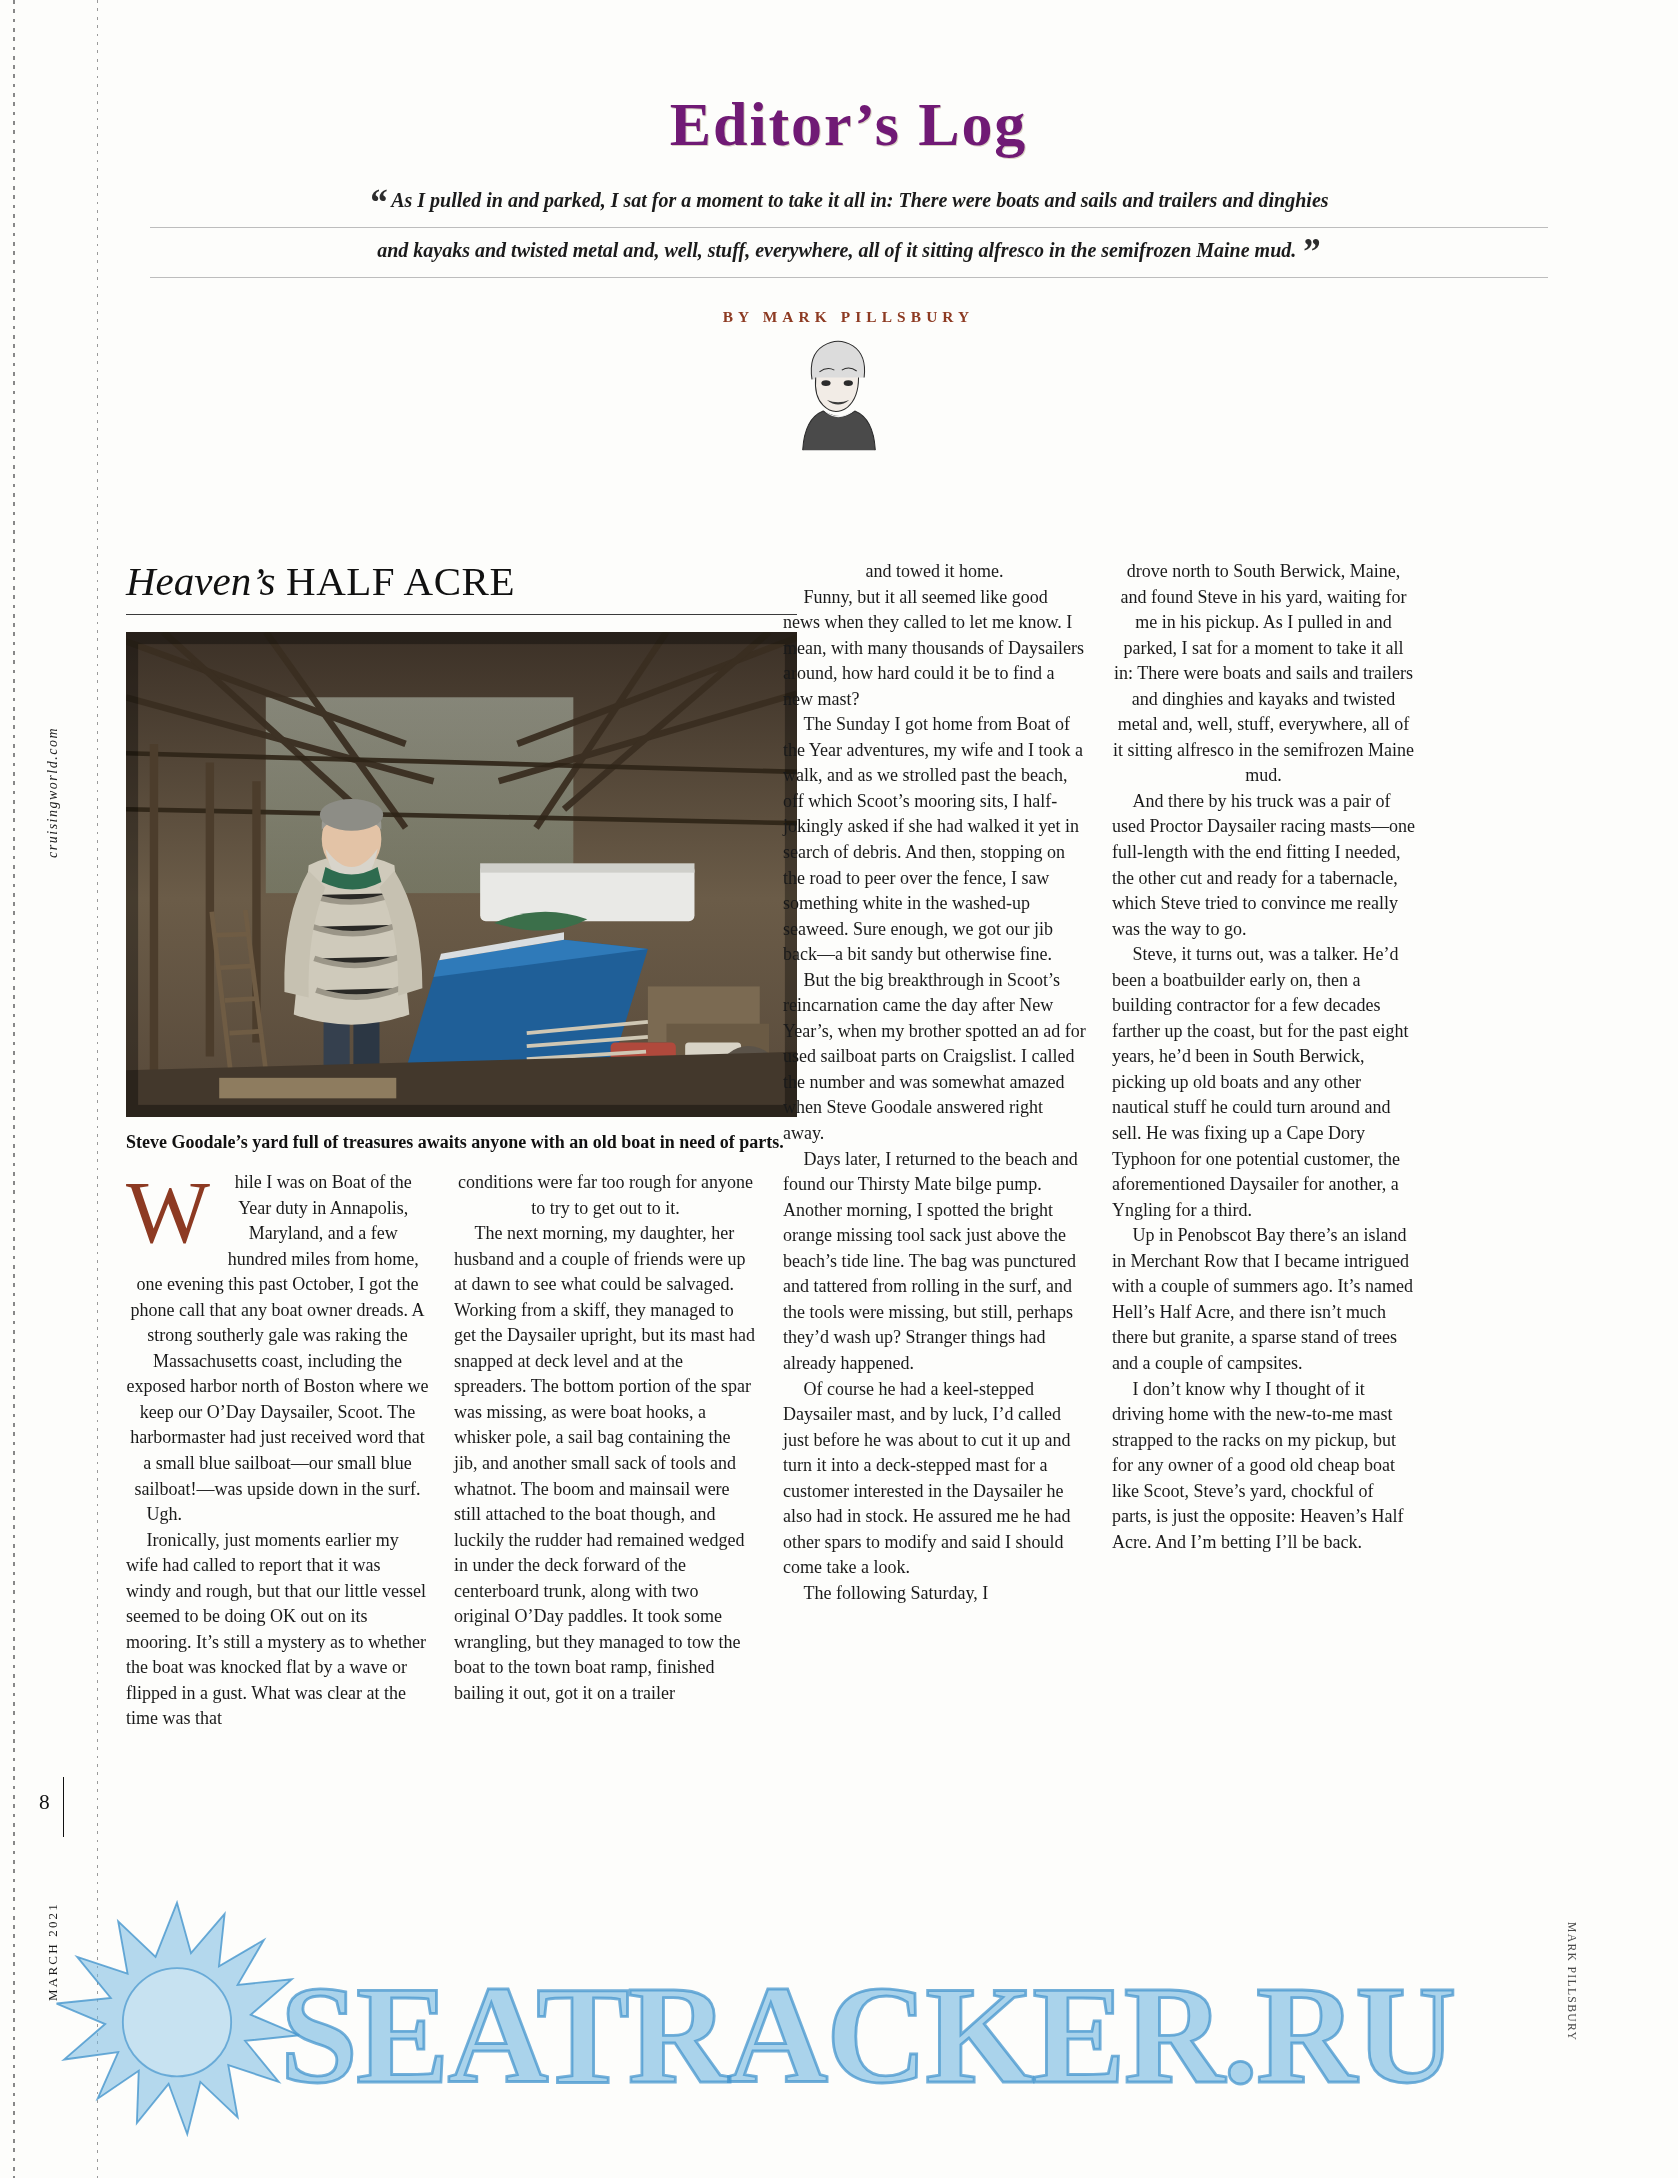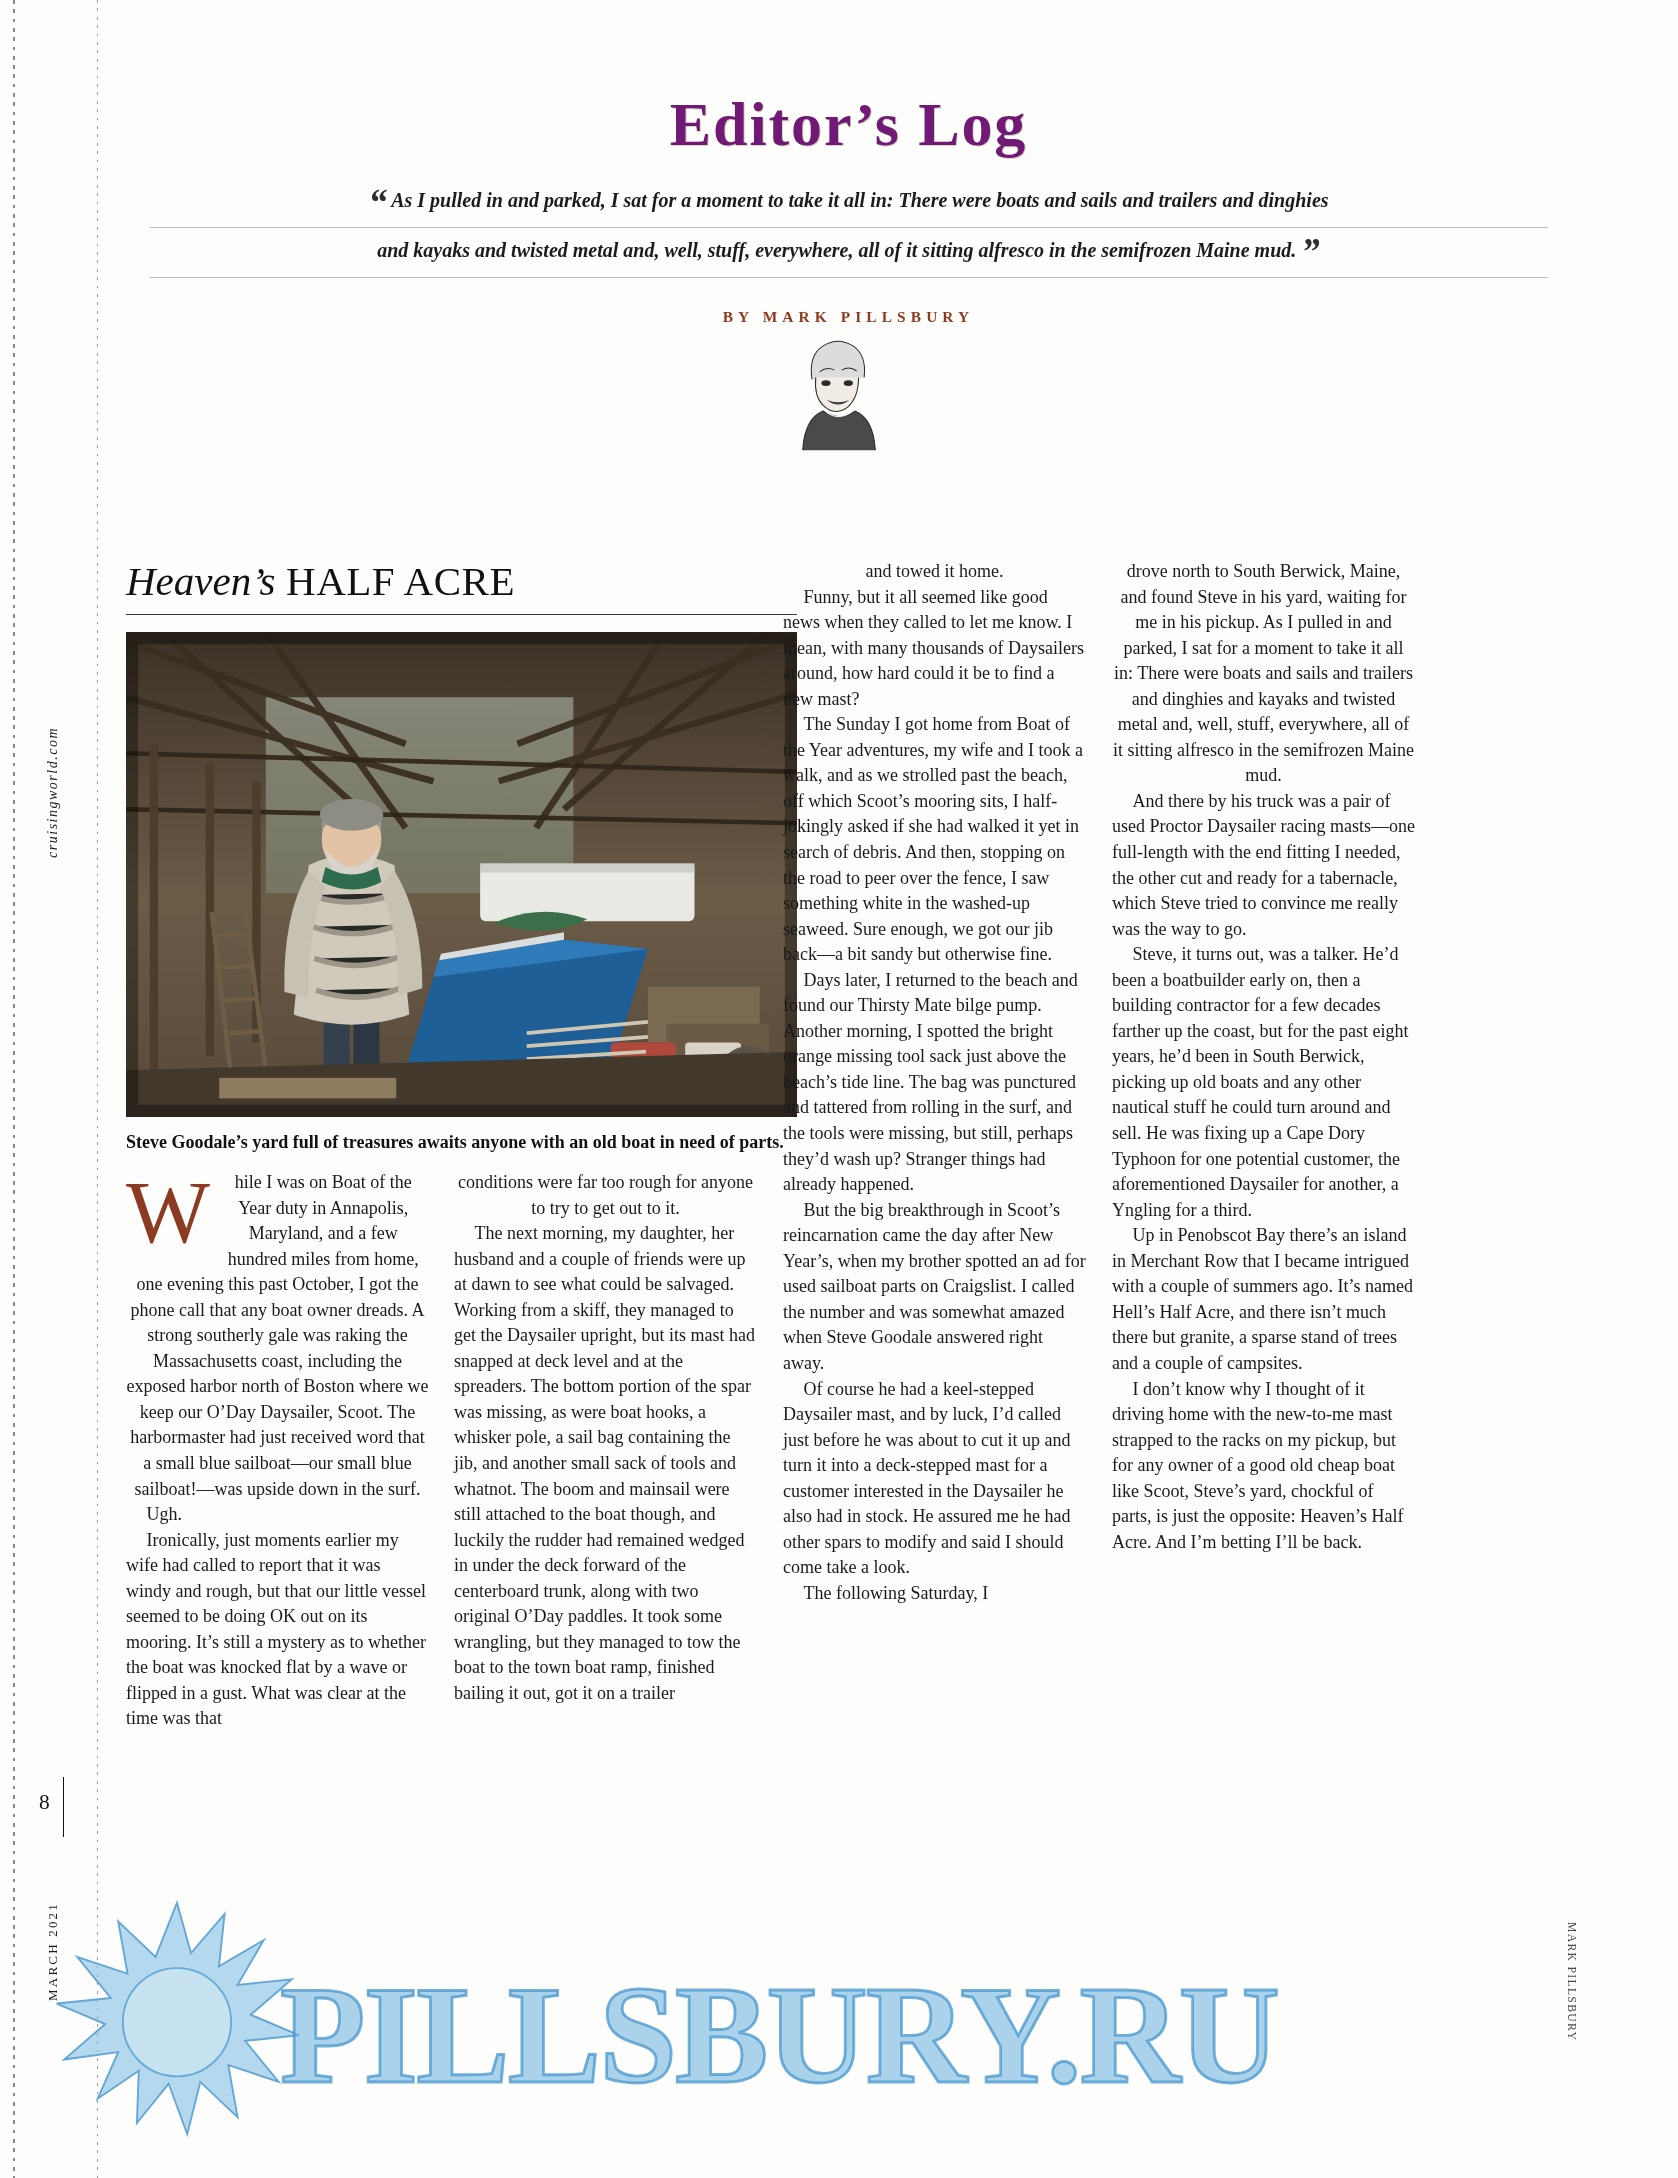--- a/index.html
+++ b/index.html
@@ -445,22 +445,22 @@
 
       <div class="col" id="col2">
         <p class="first">conditions were far too rough for anyone to try to get out to it.</p>
         <p>The next morning, my daughter, her husband and a couple of friends were up at dawn to see what could be salvaged. Working from a skiff, they managed to get the Daysailer upright, but its mast had snapped at deck level and at the spreaders. The bottom portion of the spar was missing, as were boat hooks, a whisker pole, a sail bag containing the jib, and another small sack of tools and whatnot. The boom and mainsail were still attached to the boat though, and luckily the rudder had remained wedged in under the deck forward of the centerboard trunk, along with two original O’Day paddles. It took some wrangling, but they managed to tow the boat to the town boat ramp, finished bailing it out, got it on a trailer</p>
       </div>
 
       <div class="col" id="col3">
         <p class="first">and towed it home.</p>
         <p>Funny, but it all seemed like good news when they called to let me know. I mean, with many thousands of Daysailers around, how hard could it be to find a new mast?</p>
         <p>The Sunday I got home from Boat of the Year adventures, my wife and I took a walk, and as we strolled past the beach, off which Scoot’s mooring sits, I half-jokingly asked if she had walked it yet in search of debris. And then, stopping on the road to peer over the fence, I saw something white in the washed-up seaweed. Sure enough, we got our jib back—a bit sandy but otherwise fine.</p>
+        <p>But the big breakthrough in Scoot’s reincarnation came the day after New Year’s, when my brother spotted an ad for used sailboat parts on Craigslist. I called the number and was somewhat amazed when Steve Goodale answered right away.</p>
         <p>Days later, I returned to the beach and found our Thirsty Mate bilge pump. Another morning, I spotted the bright orange missing tool sack just above the beach’s tide line. The bag was punctured and tattered from rolling in the surf, and the tools were missing, but still, perhaps they’d wash up? Stranger things had already happened.</p>
-        <p>But the big breakthrough in Scoot’s reincarnation came the day after New Year’s, when my brother spotted an ad for used sailboat parts on Craigslist. I called the number and was somewhat amazed when Steve Goodale answered right away.</p>
         <p>Of course he had a keel-stepped Daysailer mast, and by luck, I’d called just before he was about to cut it up and turn it into a deck-stepped mast for a customer interested in the Daysailer he also had in stock. He assured me he had other spars to modify and said I should come take a look.</p>
         <p>The following Saturday, I</p>
       </div>
 
       <div class="col" id="col4">
         <p class="first">drove north to South Berwick, Maine, and found Steve in his yard, waiting for me in his pickup. As I pulled in and parked, I sat for a moment to take it all in: There were boats and sails and trailers and dinghies and kayaks and twisted metal and, well, stuff, everywhere, all of it sitting alfresco in the semifrozen Maine mud.</p>
         <p>And there by his truck was a pair of used Proctor Daysailer racing masts—one full-length with the end fitting I needed, the other cut and ready for a tabernacle, which Steve tried to convince me really was the way to go.</p>
         <p>Steve, it turns out, was a talker. He’d been a boatbuilder early on, then a building contractor for a few decades farther up the coast, but for the past eight years, he’d been in South Berwick, picking up old boats and any other nautical stuff he could turn around and sell. He was fixing up a Cape Dory Typhoon for one potential customer, the aforementioned Daysailer for another, a Yngling for a third.</p>
         <p>Up in Penobscot Bay there’s an island in Merchant Row that I became intrigued with a couple of summers ago. It’s named Hell’s Half Acre, and there isn’t much there but granite, a sparse stand of trees and a couple of campsites.</p>
         <p>I don’t know why I thought of it driving home with the new-to-me mast strapped to the racks on my pickup, but for any owner of a good old cheap boat like Scoot, Steve’s yard, chockful of parts, is just the opposite: Heaven’s Half Acre. And I’m betting I’ll be back.</p>
@@ -469,17 +469,17 @@
     </div>
   </div>
 
   <div class="watermark">
     <svg class="wm-star" viewBox="0 0 270 270">
       <g fill="rgba(120,185,225,0.55)" stroke="rgba(70,150,205,0.8)" stroke-width="2">
         <path d="M135 4 L150 58 L186 16 L180 72 L228 44 L200 92 L258 86 L214 124 L266 146 L208 152 L244 196 L190 178 L200 234 L160 196 L146 252 L126 198 L92 240 L94 184 L50 214 L72 164 L14 172 L58 134 L6 112 L64 106 L28 62 L82 80 L72 24 L112 62 Z"></path>
       </g>
       <circle cx="135" cy="132" r="58" fill="rgba(255,255,255,0.25)" stroke="rgba(70,150,205,0.7)" stroke-width="2"></circle>
     </svg>
-    <div class="wm-text">PILLSBURY.RU</div>
+    <div class="wm-text">SEATRACKER.RU</div>
   </div>
 
 </div>
 
 
 </body></html>

